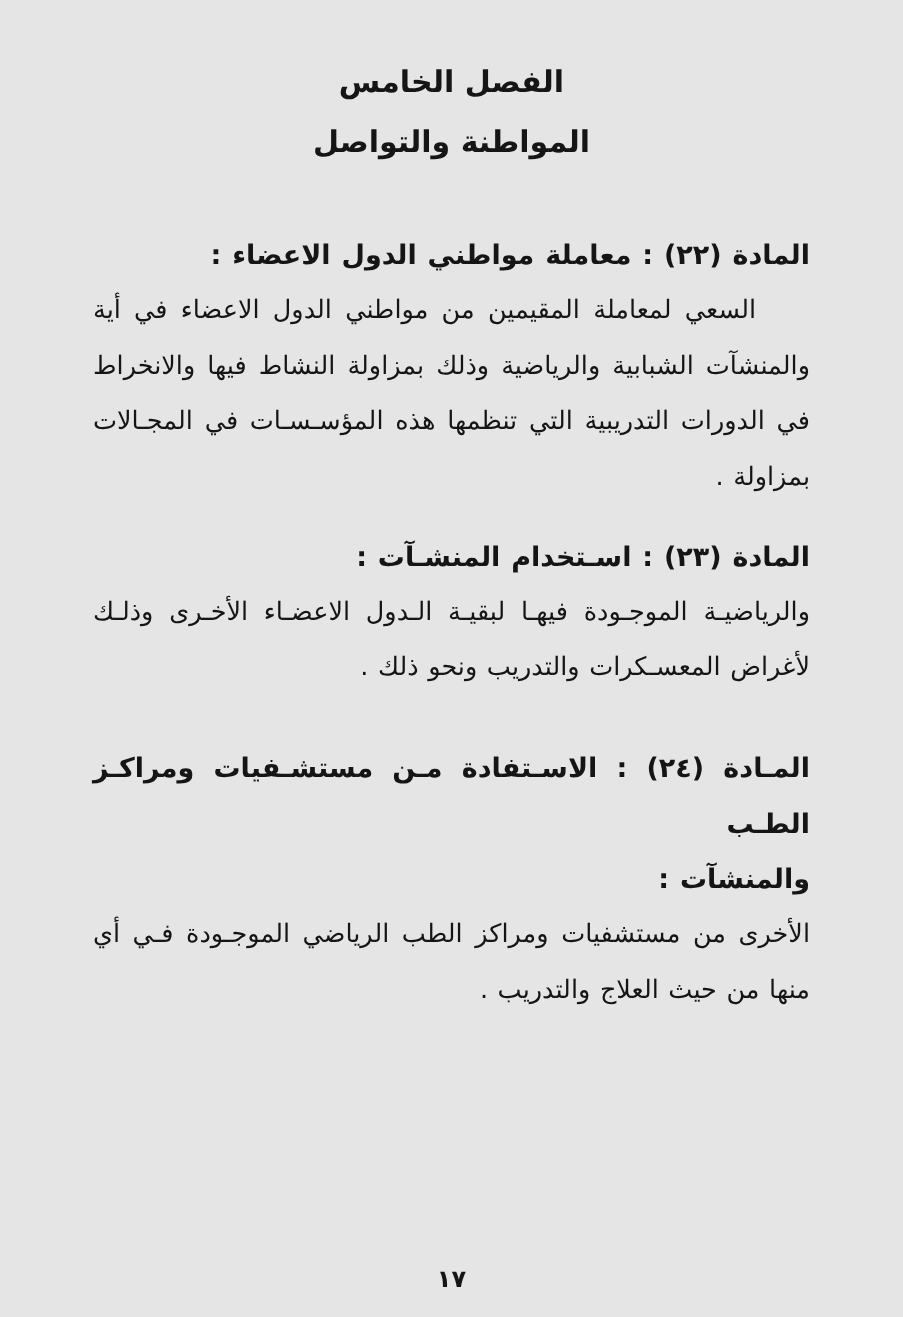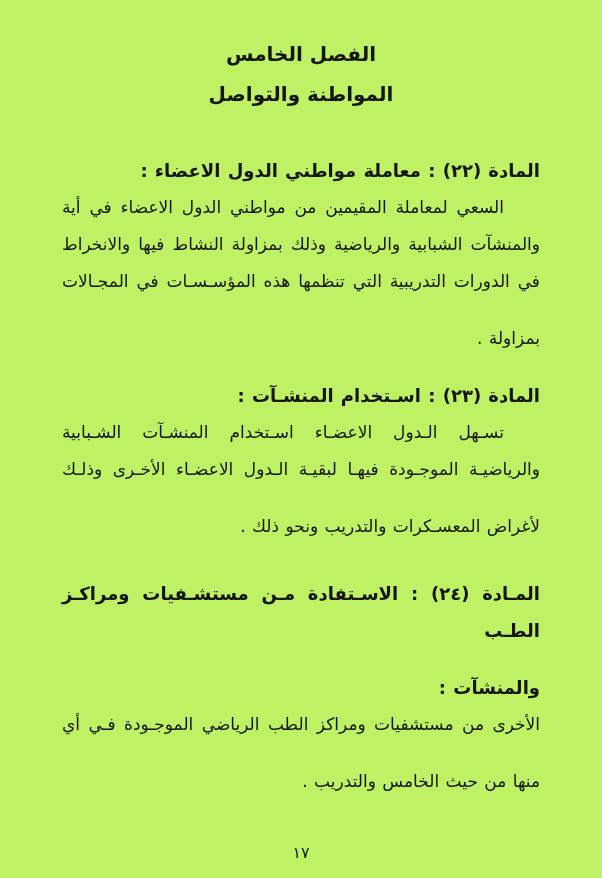--- a/index.html
+++ b/index.html
@@ -14,21 +14,21 @@
     font-family: "DejaVu Sans", sans-serif;
     color: #151515;
     direction: rtl;
   }
   .page {
     position: relative;
     box-sizing: border-box;
     width: 602px;
     height: 878px;
     padding: 40px 62px 0 62px;
-    background: #bef264;
+    background: #e5e5e5;
   }
   .chapter-head {
     text-align: center;
   }
   .chapter-title,
   .chapter-subtitle {
     font-size: 20px;
     font-weight: bold;
     line-height: 28px;
     letter-spacing: 0;
@@ -53,30 +53,29 @@
   .heading .line {
     font-weight: bold;
     font-size: 18px;
   }
   .line.first {
     padding-right: 36px;
   }
   .line.end {
     text-align: left;
     text-align-last: right;
-    margin-top: 20px;
   }
   .page-number {
     position: absolute;
     bottom: 16px;
     left: 0;
     right: 0;
     text-align: center;
     font-size: 16px;
-    font-weight: normal;
+    font-weight: bold;
     color: #151515;
   }
 </style>
 </head>
 <body>
 
 <div class="page">
 
   <header class="chapter-head">
     <div class="chapter-title">الفصل الخامس</div>
@@ -93,34 +92,33 @@
       <span class="line">في الدورات التدريبية التي تنظمها هذه المؤسـسـات في المجـالات</span>
       <span class="line end">بمزاولة .</span>
     </div>
   </section>
 
   <section class="article a2">
     <div class="heading">
       <span class="line end">المادة (٢٣) : اسـتخدام المنشـآت :</span>
     </div>
     <div class="body">
-      <span class="line first">تسـهل الـدول الاعضـاء اسـتخدام المنشـآت الشـبابية</span>
       <span class="line">والرياضيـة الموجـودة فيهـا لبقيـة الـدول الاعضـاء الأخـرى وذلـك</span>
       <span class="line end">لأغراض المعسـكرات والتدريب ونحو ذلك .</span>
     </div>
   </section>
 
   <section class="article a3">
     <div class="heading">
       <span class="line">المـادة (٢٤) : الاسـتفادة مـن مستشـفيات ومراكـز الطـب</span>
       <span class="line end">والمنشآت :</span>
     </div>
     <div class="body">
       <span class="line">الأخرى من مستشفيات ومراكز الطب الرياضي الموجـودة فـي أي</span>
-      <span class="line end">منها من حيث الخامس والتدريب .</span>
+      <span class="line end">منها من حيث العلاج والتدريب .</span>
     </div>
   </section>
 
   <footer>
     <div class="page-number">١٧</div>
   </footer>
 
 </div>
 
 </body></html>

